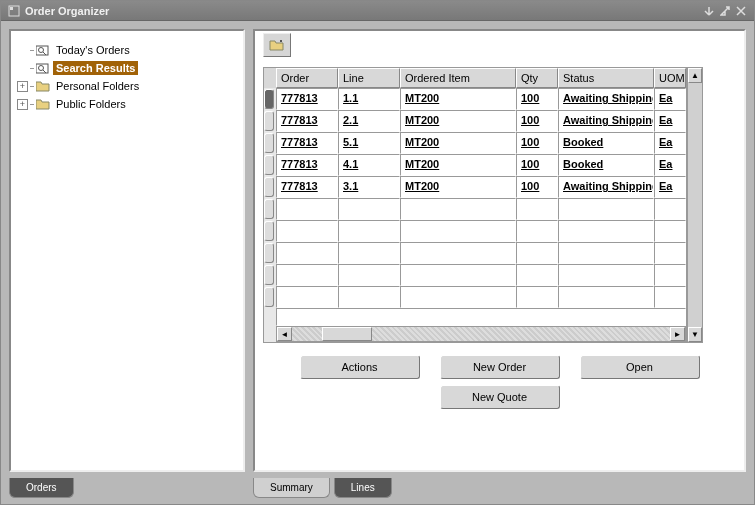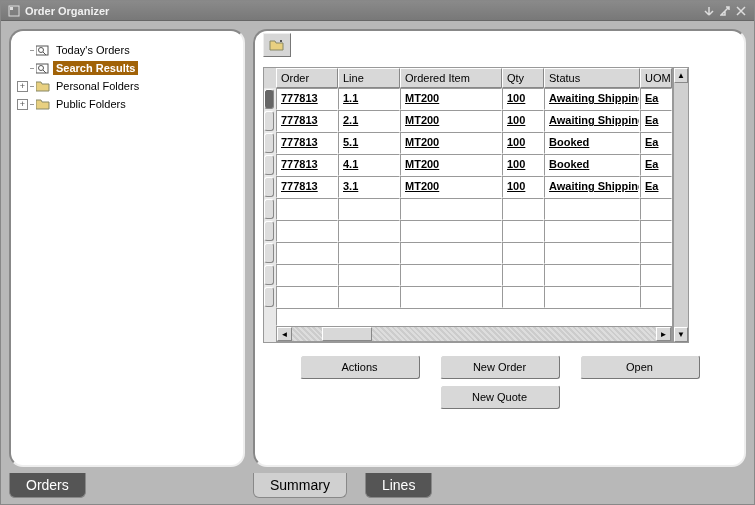--- a/index.html
+++ b/index.html
@@ -67,21 +67,21 @@
     .main-area {
       flex: 1;
       display: flex;
       gap: 8px;
       overflow: hidden;
     }
     .tree-panel, .grid-panel {
       background: #fff;
       border: 2px solid;
       border-color: #888 #eee #eee #888;
-      border-radius: 14px;
+      border-radius: 0;
       overflow: hidden;
     }
     .tree-panel {
       width: 236px;
       padding: 10px 6px;
       display: flex;
       flex-direction: column;
     }
     .tree {
       list-style: none;
@@ -203,21 +203,21 @@
       white-space: nowrap;
       font-weight: bold;
       font-size: 11px;
     }
     .grid-row.selected .cell:first-of-type {
       background: #000;
       color: #fff;
     }
     .col-order { width: 62px; }
     .col-line { width: 62px; }
-    .col-item { width: 102px; }
+    .col-item { width: 116px; }
     .col-qty { width: 42px; }
     .col-status { width: 96px; }
     .col-uom { width: 32px; }
     .vscroll {
       width: 16px;
       background: #d0d0d0;
       border: 1px solid #999;
       display: flex;
       flex-direction: column;
     }
@@ -311,22 +311,22 @@
       display: flex;
     }
     .tabs-left { width: 236px; }
     .tab {
       padding: 4px 16px;
       background: #d0d0d0;
       border: 1px solid #888;
       border-top: none;
       border-radius: 0 0 6px 6px;
       cursor: pointer;
-      font-size: 14px;
-      margin-right: 18px;
+      font-size: 10px;
+      margin-right: 4px;
       position: relative;
       top: -2px;
     }
     .tab.active {
       background: #555;
       color: #fff;
     }
   </style>
 </head>
 <body>

